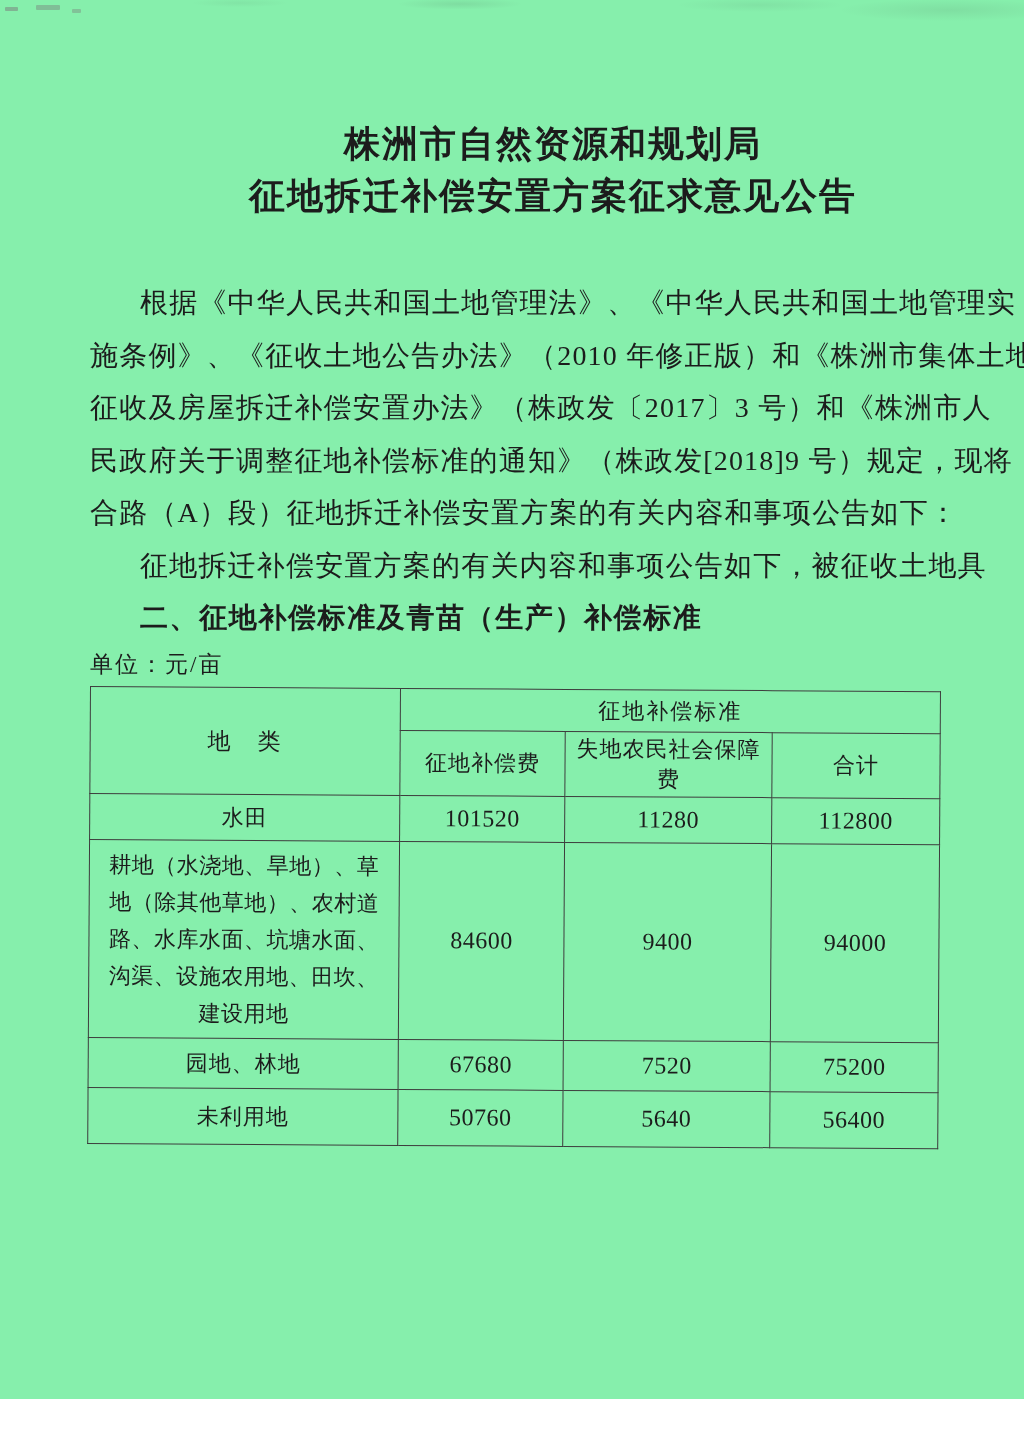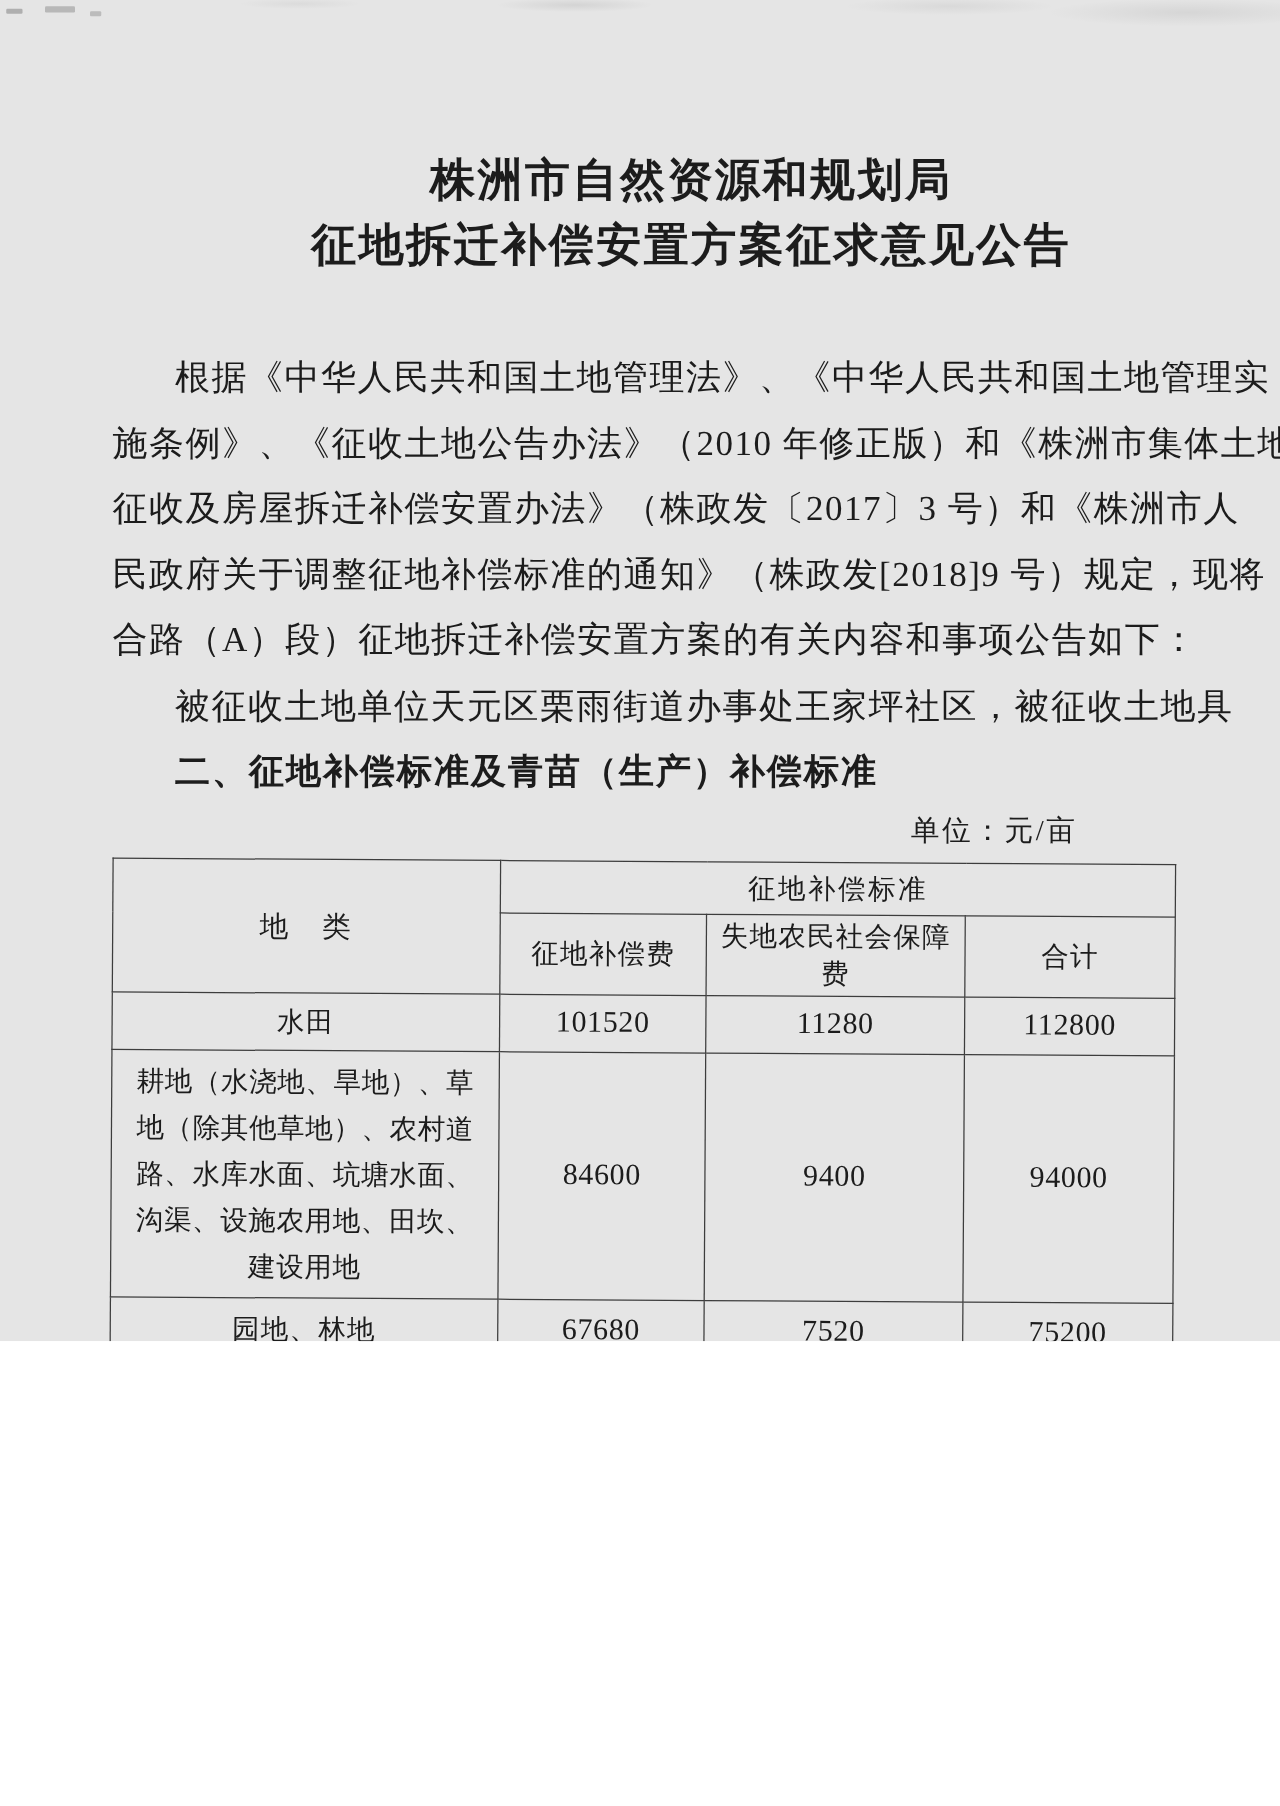--- a/index.html
+++ b/index.html
@@ -3,22 +3,22 @@
 <meta charset="utf-8">
 <style>
   html, body {
     margin: 0;
     padding: 0;
     background: #ffffff;
   }
   .page {
     position: relative;
     width: 1024px;
-    height: 1073px;
-    background: #e5e5e5;
+    height: 1399px;
+    background: #86efac;
     overflow: hidden;
     color: #1c1c1c;
     font-family: "Liberation Serif", "DejaVu Serif", serif;
   }
   
   .scan-noise {
     position: absolute;
     top: 0; left: 0;
     width: 1024px; height: 48px;
     background:
@@ -55,21 +55,20 @@
     font-size: 28px;
     line-height: 52.5px;
     letter-spacing: 1.2px;
     white-space: nowrap;
   }
   .bl.indent { text-indent: 50px; }
   .bl.heading { font-weight: bold; text-indent: 50px; letter-spacing: 1.6px; }
 
   .unit {
     margin-top: 3px;
-    text-align: right;
     padding-right: 78px;
     font-size: 23px;
     line-height: 34px;
     letter-spacing: 2px;
   }
 
   .comp-table {
     width: 850px;
     margin-top: 4px;
     border-collapse: collapse;
@@ -121,21 +120,21 @@
       <span class="t-line">征地拆迁补偿安置方案征求意见公告</span>
     </h1>
 
     <div class="body-block">
       <p class="bl indent">根据《中华人民共和国土地管理法》、《中华人民共和国土地管理实</p>
       <p class="bl">施条例》、《征收土地公告办法》（2010 年修正版）和《株洲市集体土地</p>
       <p class="bl">征收及房屋拆迁补偿安置办法》（株政发〔2017〕3 号）和《株洲市人</p>
       <p class="bl">民政府关于调整征地补偿标准的通知》（株政发[2018]9 号）规定，现将</p>
       <p class="bl">合路（A）段）征地拆迁补偿安置方案的有关内容和事项公告如下：</p>
 
-      <p class="bl indent">被征收土地单位天元区栗雨街道办事处王家坪社区，被征收土地具</p>
+      <p class="bl indent">征地拆迁补偿安置方案的有关内容和事项公告如下，被征收土地具</p>
 
       <p class="bl heading">二、征地补偿标准及青苗（生产）补偿标准</p>
     </div>
 
     <div class="unit">单位：元/亩</div>
 
     <table class="comp-table">
       <colgroup>
         <col style="width:310px">
         <col style="width:165px">

